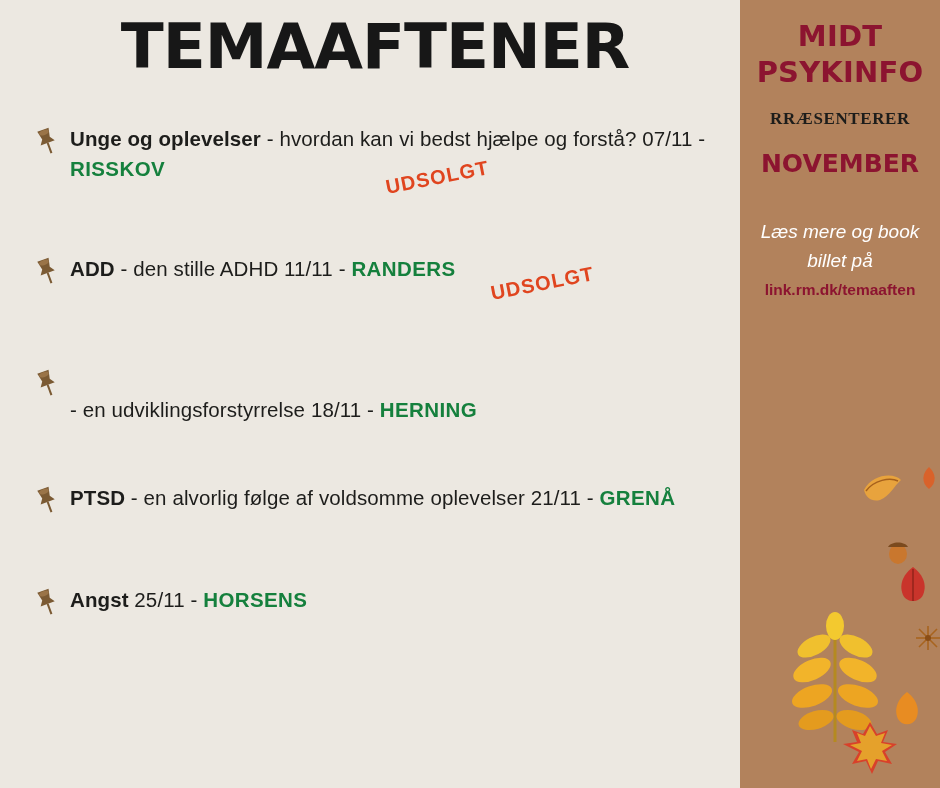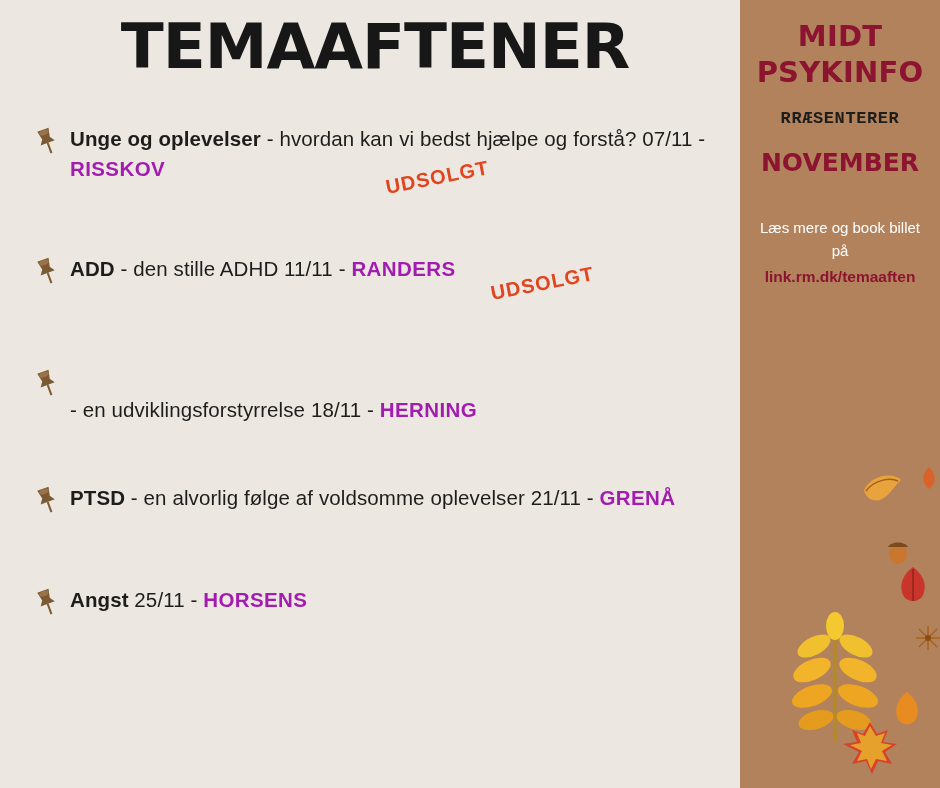--- a/index.html
+++ b/index.html
@@ -53,21 +53,21 @@
   .event-line {
     font-size: 20.5px;
     color: #1d1d1b;
     line-height: 1.45;
     letter-spacing: 0.1px;
   }
   .ev-bold {
     font-weight: 700;
   }
   .ev-city {
-    color: #a21caf;
+    color: #15803d;
     font-weight: 700;
     letter-spacing: 0.4px;
   }
   .pin-icon {
     position: absolute;
     left: 0;
     top: 0px;
     width: 34px;
     height: 34px;
   }
@@ -107,39 +107,40 @@
   .brand {
     font-family: "DejaVu Sans", sans-serif;
     font-weight: 700;
     font-size: 29px;
     color: #8c1430;
     line-height: 1.25;
     letter-spacing: 0.2px;
   }
   .presents {
     margin-top: 18px;
-    font-family: Liberation Mono, monospace;
+    font-family: Liberation Serif, serif;
     font-weight: 700;
     font-size: 17px;
     color: #1d1d1b;
     letter-spacing: 0.6px;
   }
   .month {
     margin-top: 18px;
     font-family: "DejaVu Sans", sans-serif;
     font-weight: 700;
     font-size: 25px;
     color: #8c1430;
     line-height: 1.35;
   }
   .book-text {
     margin-top: 38px;
-    font-size: 15px;
+    font-size: 19px;
     color: #ffffff;
     line-height: 1.5;
+    font-style: italic;
   }
   .book-link {
     display: block;
     margin-top: 4px;
     font-size: 15.5px;
     color: #8c1430;
     font-weight: 600;
     text-decoration: none;
     line-height: 1.4;
   }

